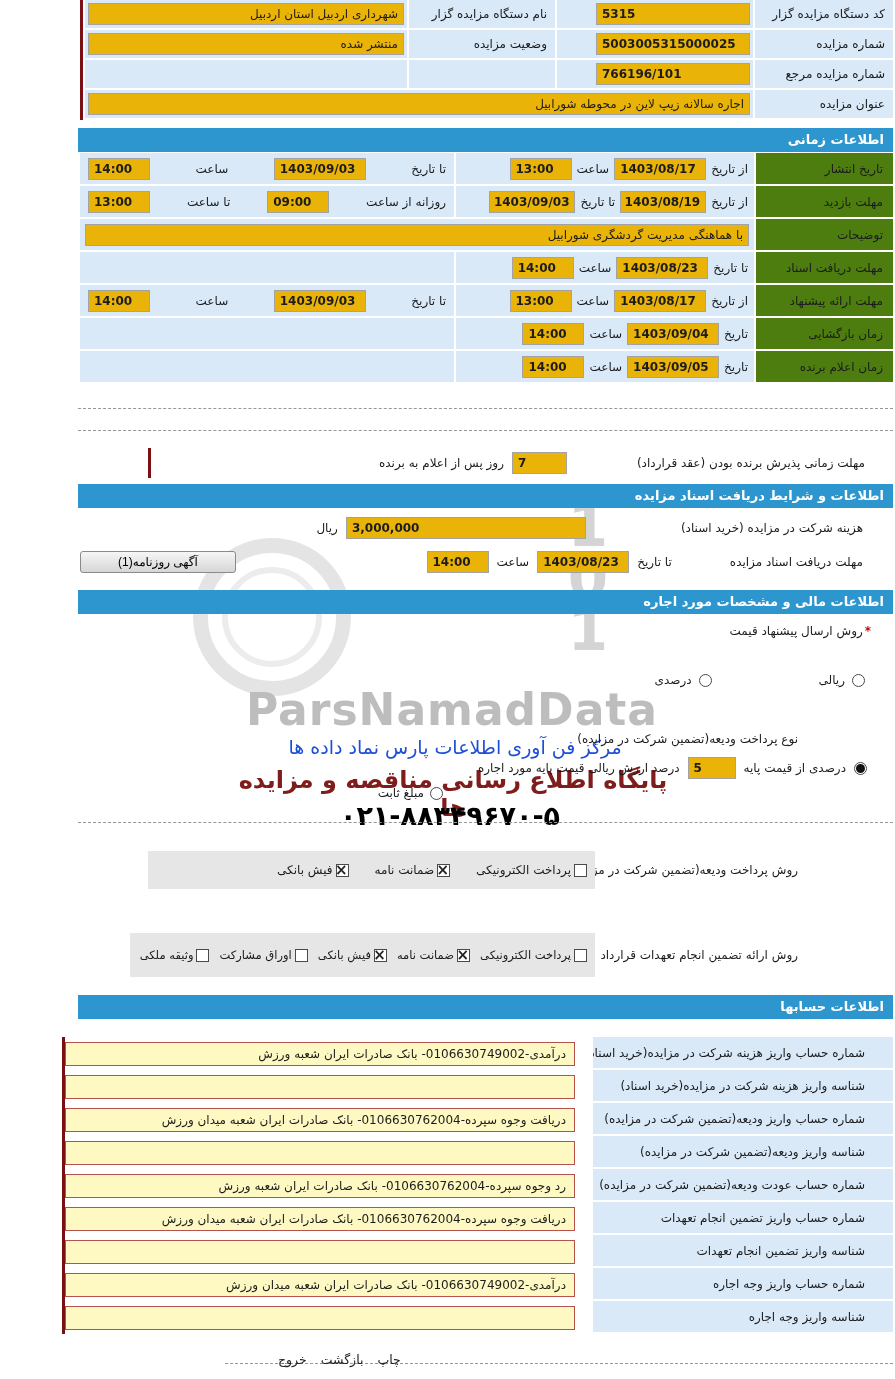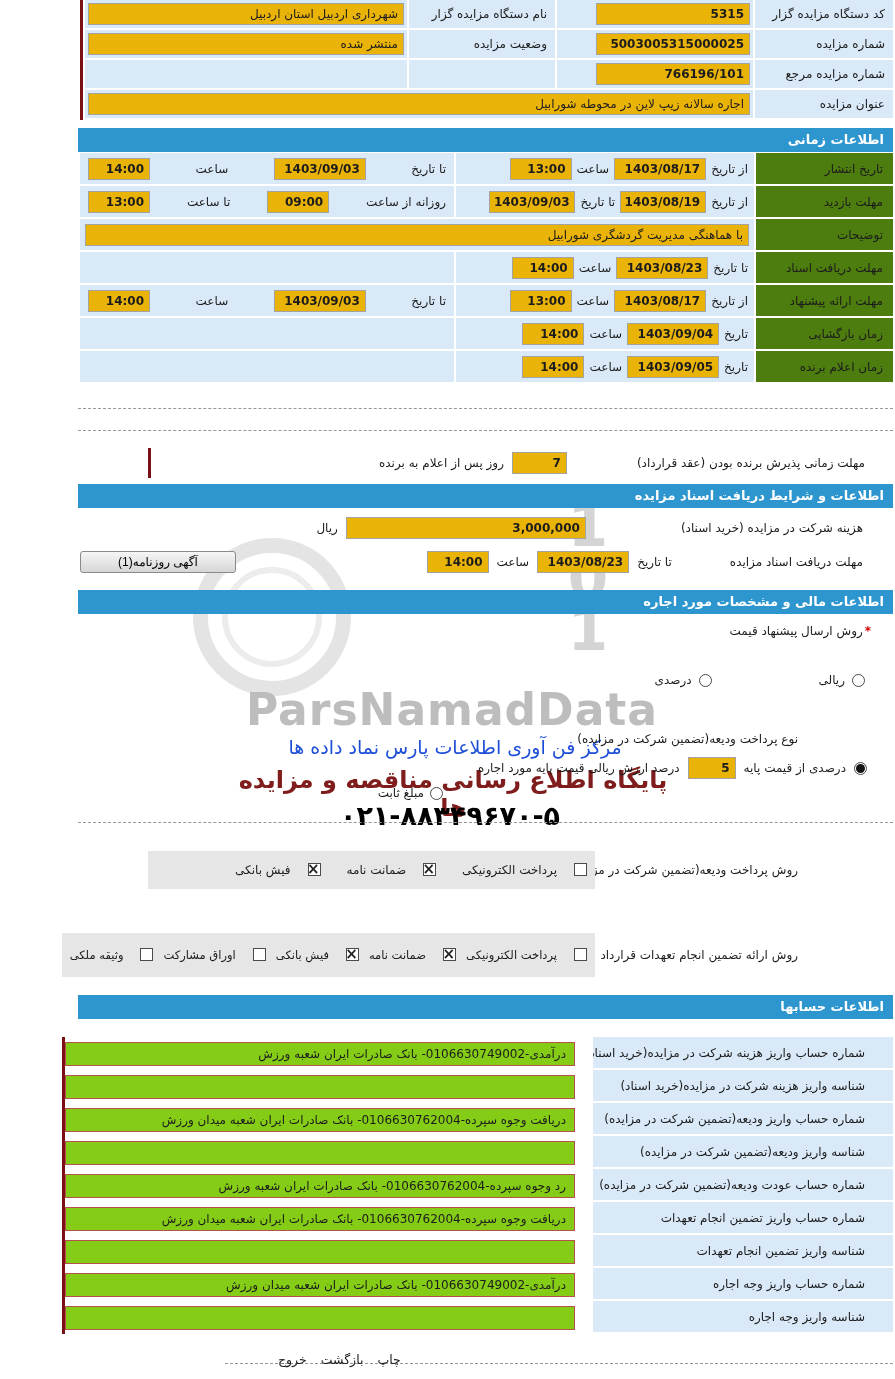--- a/index.html
+++ b/index.html
@@ -3,21 +3,21 @@
 <meta charset="utf-8">
 <style>
   *{box-sizing:border-box;margin:0;padding:0}
   html,body{width:895px;height:1379px}
   body{background:#ffffff;font-family:"DejaVu Sans",sans-serif;font-size:12px;color:#1c1c1c;direction:rtl;position:relative;overflow:hidden}
   .content{position:relative;z-index:1}
 
   
   .sec-header{height:24px;line-height:24px;background:#2e96cf;color:#fff;font-weight:bold;font-size:13px;padding:0 9px;margin:0 2px 0 78px}
   .field{background:#eab308;border:1px solid #a3a3a3;height:22px;line-height:20px;padding:0 5px;display:inline-block;vertical-align:middle;white-space:nowrap;overflow:hidden}
-  .c{text-align:right}.bld{font-weight:bold}
+  .c{text-align:left}.bld{font-weight:bold}
   .date{width:92px}.date2{width:86px}.time{width:62px}
   .sub{white-space:nowrap}
   .dashed{border-top:1px dashed #979797;height:0;margin-right:2px}
 
   
   .top-table{margin:0 2px 0 80px;border-left:3px solid #7a1013}
   .t-row{display:flex;height:30px}
   .t-label,.t-val{background:#d9e9f8;border-left:2px solid #fff;border-bottom:2px solid #fff;display:flex;align-items:center}
   .t-label{width:140px;padding:0 8px;white-space:nowrap}
   .t-label.w2{width:148px}
@@ -63,29 +63,29 @@
   .d1{margin-top:24px;margin-left:78px}
   .d2{margin-top:21px;margin-left:78px}
   .d3{margin-top:20px;margin-left:78px}
   .d4{margin-top:29px;margin-left:225px}
 
   .cb-row{display:flex;align-items:center;margin:28px 2px 0 148px}
   .cb-row2{margin:44px 2px 0 130px}
   .cb-row .row-label{width:298px;padding-right:95px;white-space:nowrap;flex:none}
   .cb-band{flex:1;height:38px;background:#e6e6e6;display:flex;align-items:center;gap:26px;padding:0 8px}
   .cb-band.tall{height:44px;gap:10px;font-size:11.5px}
-  .cb-item{display:flex;gap:17px;white-space:nowrap}
+  .cb-item{display:flex;align-items:center;gap:3px;white-space:nowrap}
   .cb{width:13px;height:13px;border:1px solid #4a4a4a;background:#fff;position:relative;flex:none}
   .cb.checked::after{content:"×";position:absolute;top:-3px;left:0;right:0;text-align:center;font-size:15px;font-weight:bold;color:#222;line-height:17px}
 
   
   .accounts{margin:18px 2px 0 62px;border-left:3px solid #7a1013}
   .acct-row{display:flex;align-items:center;height:33px;gap:18px}
   .acct-label{width:300px;align-self:stretch;background:#d9e9f8;border-bottom:2px solid #fff;display:flex;align-items:center;padding-right:28px;white-space:nowrap;overflow:hidden}
-  .acct-field{flex:1;height:24px;line-height:22px;background:#84cc16;border:1px solid #b5524c;padding:0 8px;white-space:nowrap;overflow:hidden}
+  .acct-field{flex:1;height:24px;line-height:22px;background:#fef9c3;border:1px solid #b5524c;padding:0 8px;white-space:nowrap;overflow:hidden}
 
   
   .footer{position:absolute;left:278px;top:1352px;display:flex;gap:14px;font-size:12.5px;color:#222;z-index:2}
   .footer span{cursor:pointer}
 
   
   .watermark{position:absolute;inset:0;z-index:0;pointer-events:none}
   .wm-ring{position:absolute;left:193px;top:538px;width:158px;height:158px;border:15px solid #dcdcdc;border-radius:50%;opacity:.75}
   .wm-ring::after{content:"";position:absolute;inset:14px;border:6px solid #e6e6e6;border-radius:50%}
   .wm-101{position:absolute;left:556px;top:500px;width:64px;font-size:58px;font-weight:bold;color:#d4d4d4;line-height:52px;word-break:break-all;text-align:center;direction:ltr}

